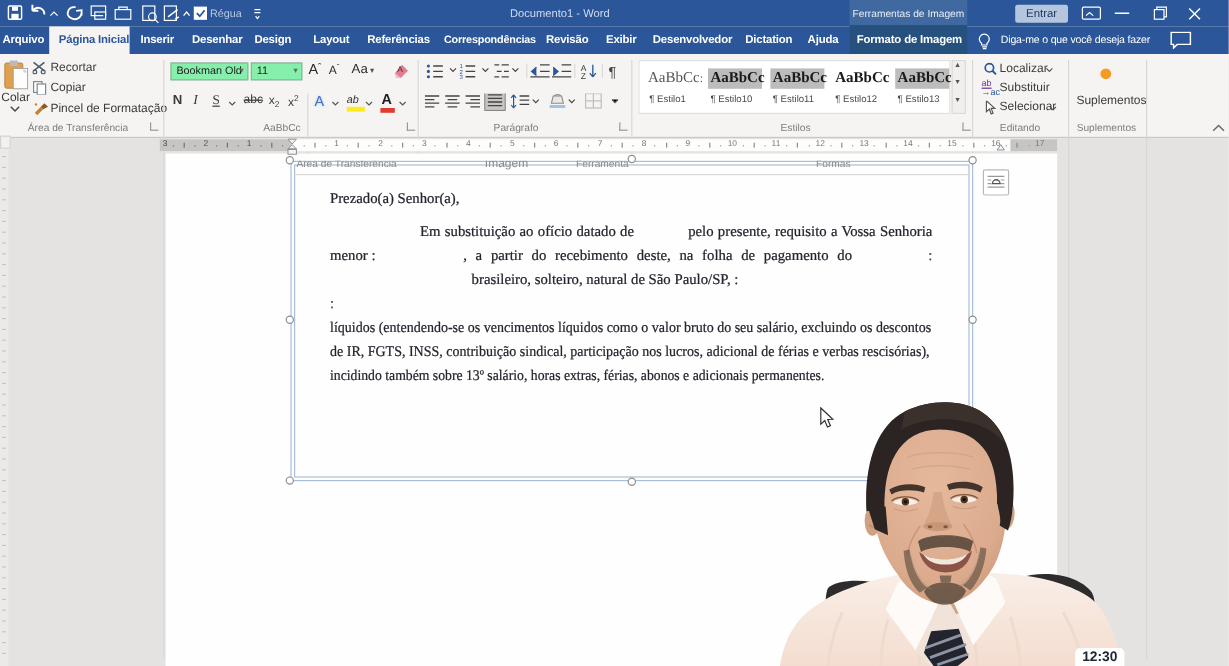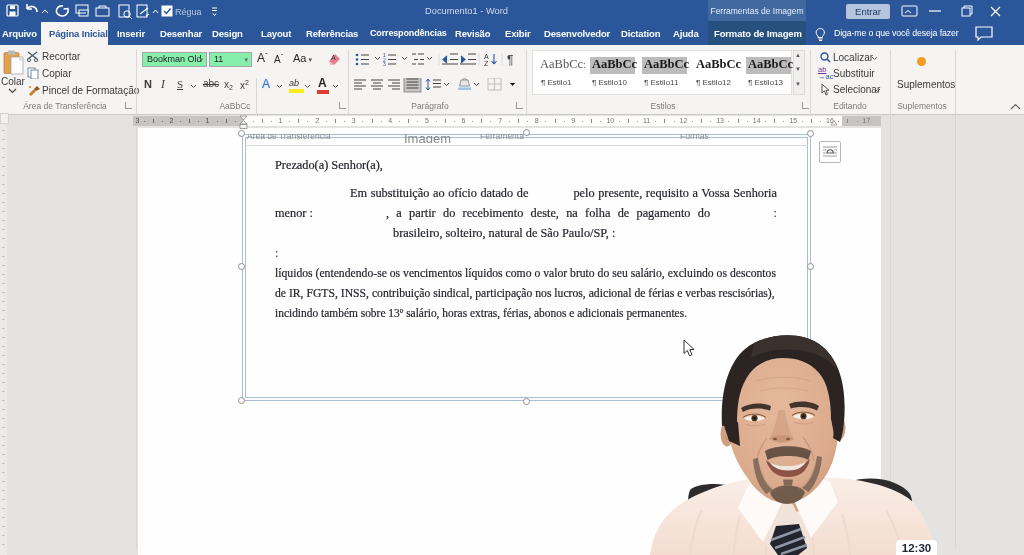--- a/index.html
+++ b/index.html
@@ -421,21 +421,21 @@
     <path d="M2 6 L8 6 L5 1.5 Z" fill="#f5f5f5" stroke="#8a8a8a" stroke-width=".8"></path>
   </svg>
 
 <div class="a" style="left:138px;top:128px;width:743px;height:427px;background:#fefefe"></div>
 
 <div class="a" style="left:242px;top:134px;width:569px;height:267px;border:1px solid #a9bfd8;z-index:10"></div>
 <div class="a" style="left:245px;top:137px;width:563px;height:261px;border:1px solid #a9bfd8;z-index:10"></div>
 
 <div class="a" style="left:247px;top:134px;width:540px;height:9px;overflow:hidden;z-index:11">
   <div style="position:absolute;left:0;top:-3px;font-size:8.5px;color:#8a8a8a">Área de Transferência</div>
-  <div style="position:absolute;left:157px;top:-3px;font-size:13px;color:#8a8a8a">Imagem</div>
+  <div style="position:absolute;left:157px;top:-3px;font-size:10px;color:#8a8a8a">Imagem</div>
   <div style="position:absolute;left:233px;top:-3px;font-size:8.5px;color:#8a8a8a">Ferramenta</div>
   <div style="position:absolute;left:433px;top:-3px;font-size:8.5px;color:#8a8a8a">Formas</div>
 </div>
 <div class="a" style="left:245px;top:145px;width:563px;height:1px;background:#d8d8d8;z-index:11"></div>
 
 <div class="a" style="left:275px;top:156px;width:502px;font-family:'Liberation Serif',serif;font-size:12.3px;color:#24242e;line-height:19.9px;z-index:12;-webkit-text-stroke:0.2px #24242e" id="doctext">
   <div style="height:19.45px;white-space:nowrap">Prezado(a) Senhor(a),</div>
   <div style="height:9px"></div>
   <div style="height:19.9px;text-align:justify;text-align-last:justify"><span style="display:inline-block;width:75px"></span>Em substituição ao ofício datado de <span style="display:inline-block;width:38px"></span> pelo presente, requisito a Vossa Senhoria</div>
   <div style="height:19.9px;position:relative;white-space:nowrap"><span>menor :</span><span style="position:absolute;left:111px;word-spacing:4.2px">, a partir do recebimento deste, na folha de pagamento do</span><span style="position:absolute;right:0px;color:#555">:</span></div>

